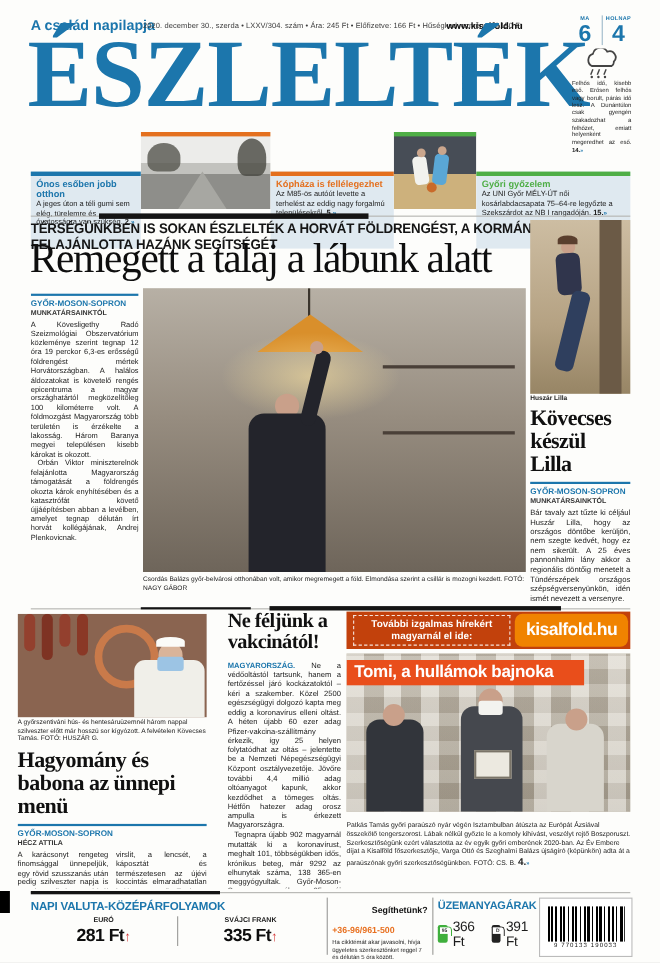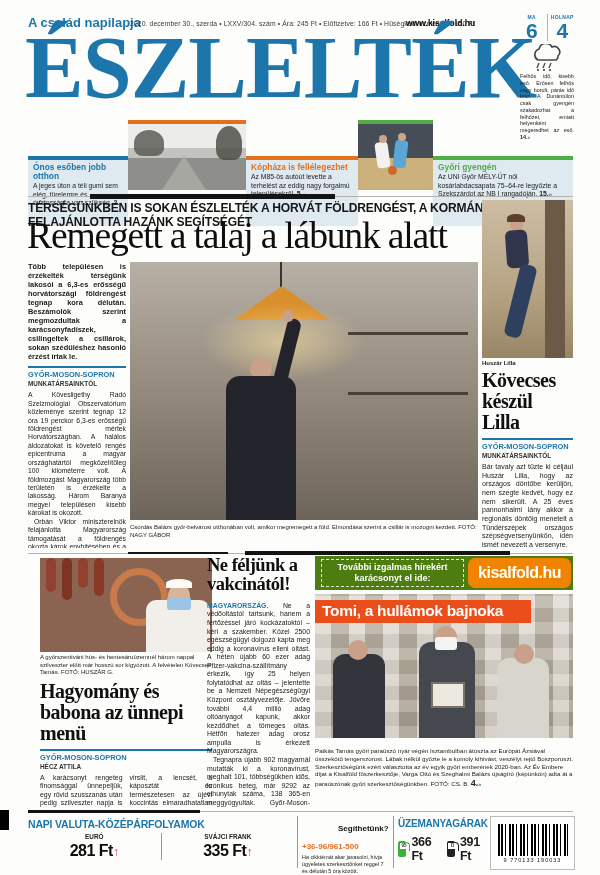--- a/index.html
+++ b/index.html
@@ -54,26 +54,26 @@
       background:linear-gradient(180deg,#b7b0a5 0%,#978d80 45%,#6e655a 100%);}
   .caption{font-size:6px;line-height:1.25;color:#222;}
   .main-cap{left:130px;top:524px;width:348px;}
   
   .lilla{left:482px;top:200px;width:91px;height:348px;}
   .lilla-photo{width:91px;height:158px;background:linear-gradient(180deg,#cdbda2 0%,#b5a283 60%,#97males 100%);
       background:linear-gradient(180deg,#cdbda2 0%,#b5a283 60%,#978565 100%);position:relative;overflow:hidden;}
   .lilla-cap{font-size:6px;font-weight:bold;margin:2px 0 4px;}
   .h-med{font-size:20px;line-height:1.05;letter-spacing:-.5px;color:#101010;margin:0;}
   
-  .menu-block{left:40px;top:558px;width:172px;height:250px;overflow:hidden;}
+  .menu-block{left:16px;top:558px;width:172px;height:250px;overflow:hidden;}
   .menu-photo{width:172px;height:94px;background:#8a6450;position:relative;overflow:hidden;}
   .twocol{column-count:2;column-gap:7px;margin-top:2px;}
   .vac{left:207px;top:556px;width:103px;height:252px;overflow:hidden;}
   .loctag{color:#1c76ac;font-weight:bold;}
-  .promo{left:315px;top:556px;width:258px;height:34px;background:#4d7c0f;display:flex;align-items:center;}
+  .promo{left:315px;top:556px;width:258px;height:34px;background:#c2410c;display:flex;align-items:center;}
   .promo-text{flex:1;margin:3px 4px 3px 6px;border:1.5px dashed rgba(255,255,255,.85);
       text-align:center;color:#fff;font-weight:bold;font-size:9px;line-height:1.2;padding:2px 0;}
   .promo-btn{background:#f08300;color:#fff;font-weight:bold;font-size:16px;border-radius:7px;
       padding:6px 10px;margin-right:2px;letter-spacing:-.5px;}
   .tomi-photo{left:315px;top:594px;width:258px;height:144px;position:absolute;overflow:hidden;
       background:linear-gradient(#d2cbbd,#b4ac9c);}
   .np-wall{position:absolute;inset:0;
       background:repeating-linear-gradient(90deg,rgba(255,255,255,.35) 0 16px,rgba(60,50,40,.12) 16px 34px),
                  repeating-linear-gradient(0deg,rgba(255,255,255,.18) 0 12px,rgba(60,50,40,.10) 12px 26px);}
   .tomi-strip{position:absolute;left:0;top:6px;background:#e94e1b;color:#fff;font-weight:bold;
@@ -98,21 +98,21 @@
   .frow{display:flex;align-items:center;gap:5px;margin-top:6px;}
   .pump{position:relative;width:12px;height:16px;border-radius:2px;}
   .pump.green{background:#3faf3c;}
   .pump.dark{background:#222;}
   .pump::after{content:"";position:absolute;right:-4px;top:1px;width:4px;height:8px;
       border:1.5px solid currentColor;border-left:none;border-bottom:none;border-radius:0 4px 0 0;}
   .pump.green::after{color:#3faf3c;}
   .pump.dark::after{color:#222;}
   .pump .pl{position:absolute;left:1.5px;top:2px;width:9px;height:6px;background:#fff;color:#333;
       font-size:4.5px;font-weight:bold;text-align:center;line-height:6px;}
-  .fval{font-size:12.5px;font-weight:bold;letter-spacing:-.3px;}
+  .fval{font-size:12.5px;font-weight:normal;letter-spacing:-.3px;}
   .barcode-box{left:490px;top:816px;width:83px;height:52px;border:1px solid #bbb;background:#fff;
       display:flex;flex-direction:column;align-items:center;justify-content:center;}
   .bars{width:70px;height:32px;
       background:repeating-linear-gradient(90deg,#000 0 2px,#fff 2px 3px,#000 3px 5px,#fff 5px 7px,#000 7px 8px,#fff 8px 11px);}
   .bnum{font-size:5.5px;letter-spacing:1px;color:#111;margin-top:1px;}
   .printmark{left:0;top:810px;width:9px;height:20px;background:#000;}
   
   .shape{position:absolute;}
 </style>
 </head>
@@ -178,35 +178,34 @@
       <div class="shape" style="inset:0;background:linear-gradient(#474d56 0 55%,#cdb17c 55% 100%);"></div>
       <div class="shape" style="left:18px;top:22px;width:13px;height:26px;background:#f2f2ee;border-radius:4px;transform:rotate(-8deg);"></div>
       <div class="shape" style="left:36px;top:20px;width:13px;height:28px;background:#5aa7d6;border-radius:4px;transform:rotate(7deg);"></div>
       <div class="shape" style="left:21px;top:15px;width:8px;height:8px;background:#caa68d;border-radius:50%;"></div>
       <div class="shape" style="left:40px;top:13px;width:8px;height:8px;background:#caa68d;border-radius:50%;"></div>
       <div class="shape" style="left:30px;top:46px;width:9px;height:9px;background:#c96a2a;border-radius:50%;"></div>
       <div class="bar" style="background:#4fae46;"></div>
     </div>
     <div class="tz tz-text" style="width:140px;">
       <div class="bar" style="background:#4fae46;"></div>
-      <p class="tz-title" style="color:#4fae46;">Győri gyengén</p>
+      <p class="tz-title" style="color:#4fae46;">Győri győzelem</p>
       <p class="tz-body"><span>Az UNI Győr MÉLY-ÚT női kosárlabdacsapata 75–64-re legyőzte a Szekszárdot az NB I rangadóján.</span>
         <span class="tp">15.</span><span class="arr">»</span></p>
     </div>
   </div>
 
   <div class="divider" style="top:196px;">
     <div class="dseg" style="left:62px;top:-3px;width:245px;height:5px;"></div>
   </div>
 
   <div class="abs kicker">TÉRSÉGÜNKBEN IS SOKAN ÉSZLELTÉK A HORVÁT FÖLDRENGÉST, A KORMÁNYFŐ FELAJÁNLOTTA HAZÁNK SEGÍTSÉGÉT</div>
   <div class="abs headline serif">Remegett a talaj a lábunk alatt</div>
 
   <div class="abs leadcol">
-    <p class="lead-par">Több településen is érzékelték térségünk lakosói a 6,3-es erősségű horvátországi földrengést tegnap kora délután. Beszámolók szerint megmozdultak a karácsonyfadíszek, csilingeltek a csillárok, sokan szédüléshez hasonló érzést írtak le.</p>
     <div class="sect">
       <span class="s1">GYŐR-MOSON-SOPRON</span>
       <span class="s2">MUNKATÁRSAINKTÓL</span>
     </div>
     <p class="bt">A Kövesligethy Radó Szeizmológiai Obszervatórium közleménye szerint tegnap 12 óra 19 perckor 6,3-es erősségű földrengést mértek Horvátországban. A halálos áldozatokat is követelő rengés epicentruma a magyar országhatártól megközelítőleg 100 kilométerre volt. A földmozgást Magyarország több területén is érzékelte a lakosság. Három Baranya megyei településen kisebb károkat is okozott.</p>
     <p class="bt">Orbán Viktor miniszterelnök felajánlotta Magyarország támogatását a földrengés okozta károk enyhítésében és a katasztrófát követő újjáépítésben abban a levélben, amelyet tegnap délután írt horvát kollégájának, Andrej Plenkovicnak.</p>
 
   </div>
 
   <div class="abs main-photo ph">
@@ -275,21 +274,21 @@
     <h2 class="h-med serif" style="font-size:18.5px;">Ne féljünk a vakcinától!</h2>
     <p class="bt" style="margin-top:7px;font-size:6.9px;"><span class="loctag">MAGYARORSZÁG.</span>
       <span>Ne a védőoltástól tartsunk, hanem a fertőzéssel járó kockázatoktól – kéri a szakember. Közel 2500 egészségügyi dolgozó kapta meg eddig a koronavírus elleni oltást. A héten újabb 60 ezer adag Pfizer-vakcina-szállítmány érkezik, így 25 helyen folytatódhat az oltás – jelentette be a Nemzeti Népegészségügyi Központ osztályvezetője. Jövőre további 4,4 millió adag oltóanyagot kapunk, akkor kezdődhet a tömeges oltás. Hétfőn hatezer adag orosz ampulla is érkezett Magyarországra.</span></p>
     <p class="bt" style="font-size:6.9px;"><span>Tegnapra újabb 902 magyarnál mutatták ki a koronavírust, meghalt 101, többségükben idős, krónikus beteg, már 9292 az elhunytak száma, 138 365-en meggyógyultak. Győr-Moson-Sopron megyében 35 új fertőzöttet regisztráltak.</span>
       </p>
   </div>
 
   <div class="abs promo">
     <div class="promo-text">
       <div>További izgalmas hírekért</div>
-      <div>karácsonyt el ide:</div>
+      <div>magyarnál el ide:</div>
     </div>
     <div class="promo-btn">kisalfold.hu</div>
   </div>
 
   <div class="tomi-photo ph">
     <div class="np-wall"></div>
     <div class="shape" style="left:18px;bottom:0;width:52px;height:84px;background:#32353b;border-radius:12px 12px 0 0;"></div>
     <div class="shape" style="left:33px;bottom:78px;width:20px;height:20px;background:#c9a08a;border-radius:50%;"></div>
     <div class="shape" style="left:104px;bottom:0;width:56px;height:96px;background:#45484e;border-radius:12px 12px 0 0;"></div>
     <div class="shape" style="left:120px;bottom:90px;width:22px;height:22px;background:#c9a08a;border-radius:50%;"></div>

